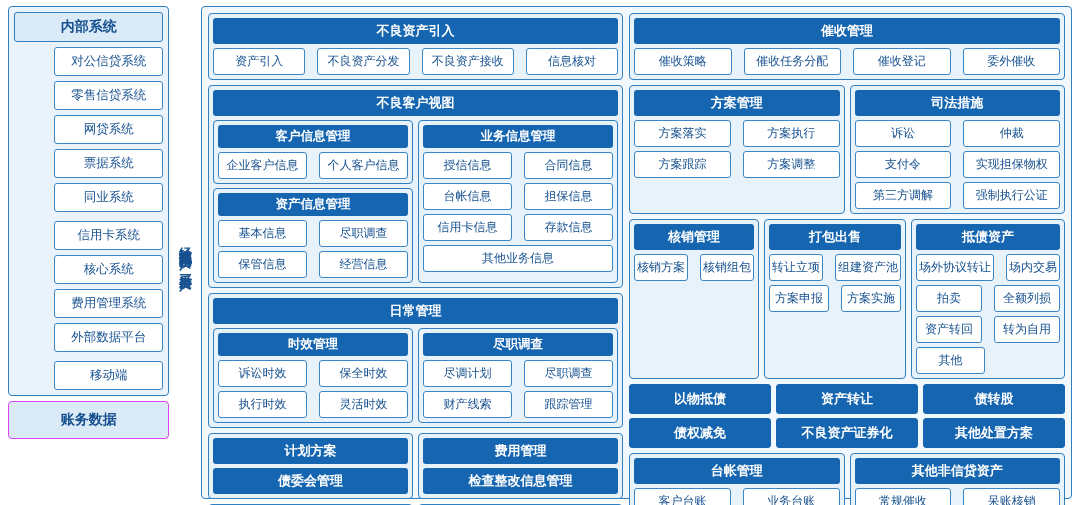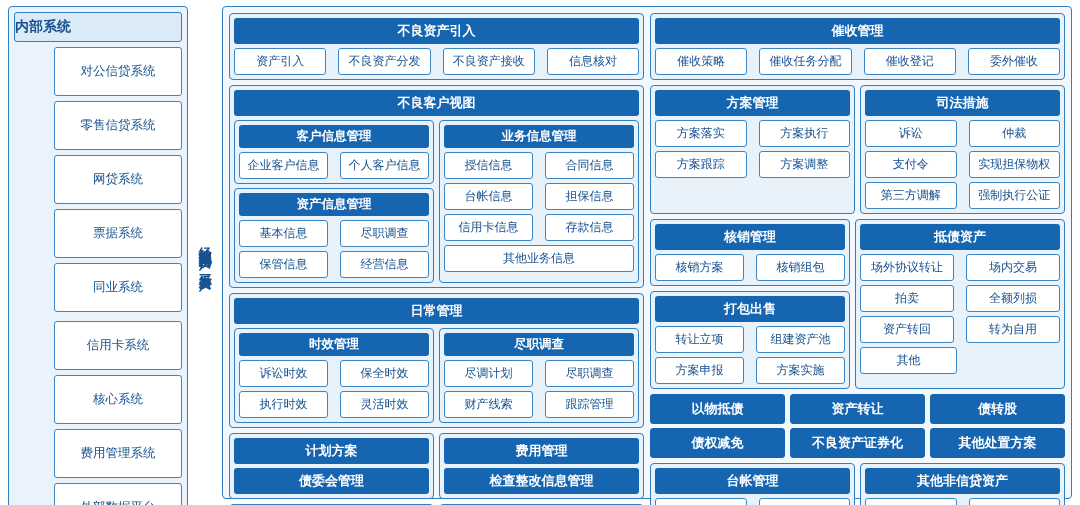--- a/index.html
+++ b/index.html
@@ -19,32 +19,33 @@
     border:1px solid #2f7fc1;
     border-radius:4px;
     background:#eaf3fb;
     padding:5px;
     box-sizing:border-box;
   }
   .panel-title{
     background:#dbeaf7;
     border:1px solid #2f7fc1;
     border-radius:3px;
+    text-align:center;
     font-weight:bold;
     font-size:14px;
     color:#17518f;
     padding:5px 0;
     margin-bottom:5px;
   }
   .lbtn{
     background:#ffffff;
     border:1px solid #3b86c4;
     border-radius:3px;
     text-align:center;
-    padding:15px 0;
+    padding:5px 0;
     font-size:12.5px;
     color:#17518f;
     margin-bottom:5px;
     margin-left:40px;
   }
   .lbtn:last-child{margin-bottom:0;text-align:center;}
   .gap-sm{height:4px;}
 
   .left-bottom{
     border:1px solid #d946ef;
@@ -325,21 +326,21 @@
             <div class="cell">实现担保物权</div>
           </div>
           <div class="row">
             <div class="cell">第三方调解</div>
             <div class="cell">强制执行公证</div>
           </div>
         </div>
       </div>
 
       <div class="two">
-        <div style="flex:1;display:flex;flex-direction:column;gap:5px;">
+        <div style="flex:1;display:flex;flex-direction:row;gap:5px;">
           <div class="box">
             <div class="hdr">核销管理</div>
             <div class="row">
               <div class="cell">核销方案</div>
               <div class="cell">核销组包</div>
             </div>
           </div>
           <div class="box">
             <div class="hdr">打包出售</div>
             <div class="row">

